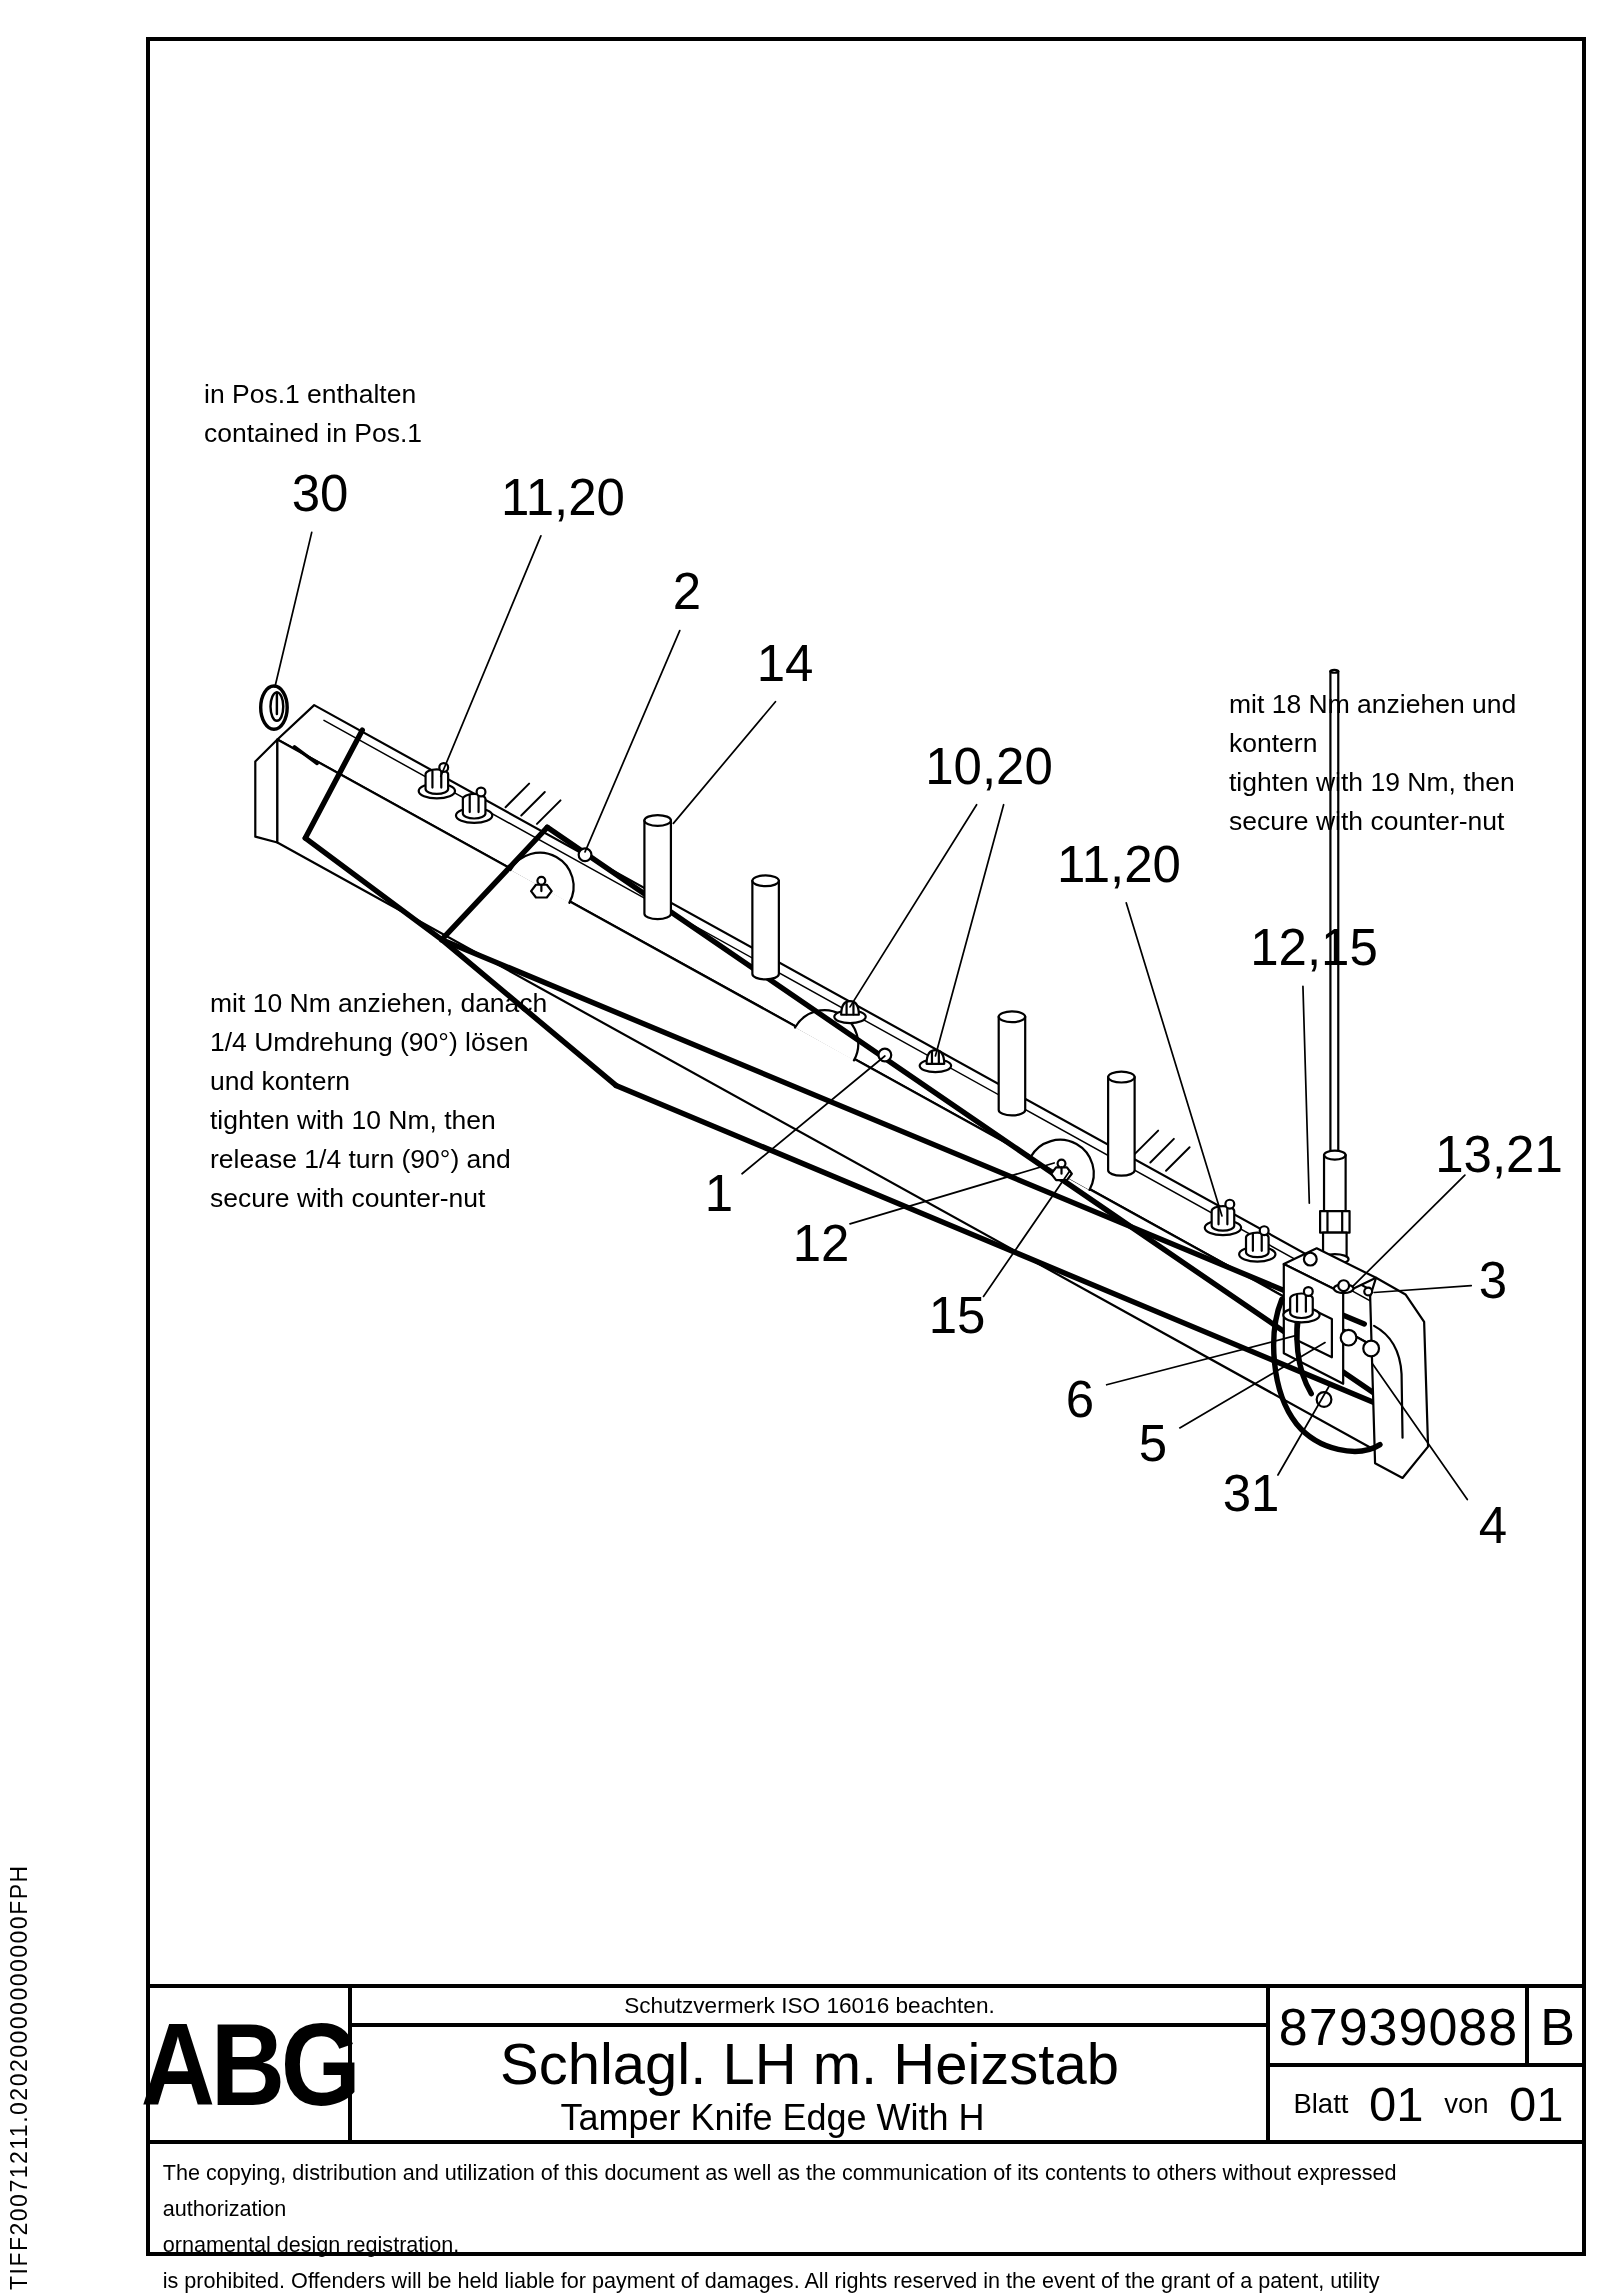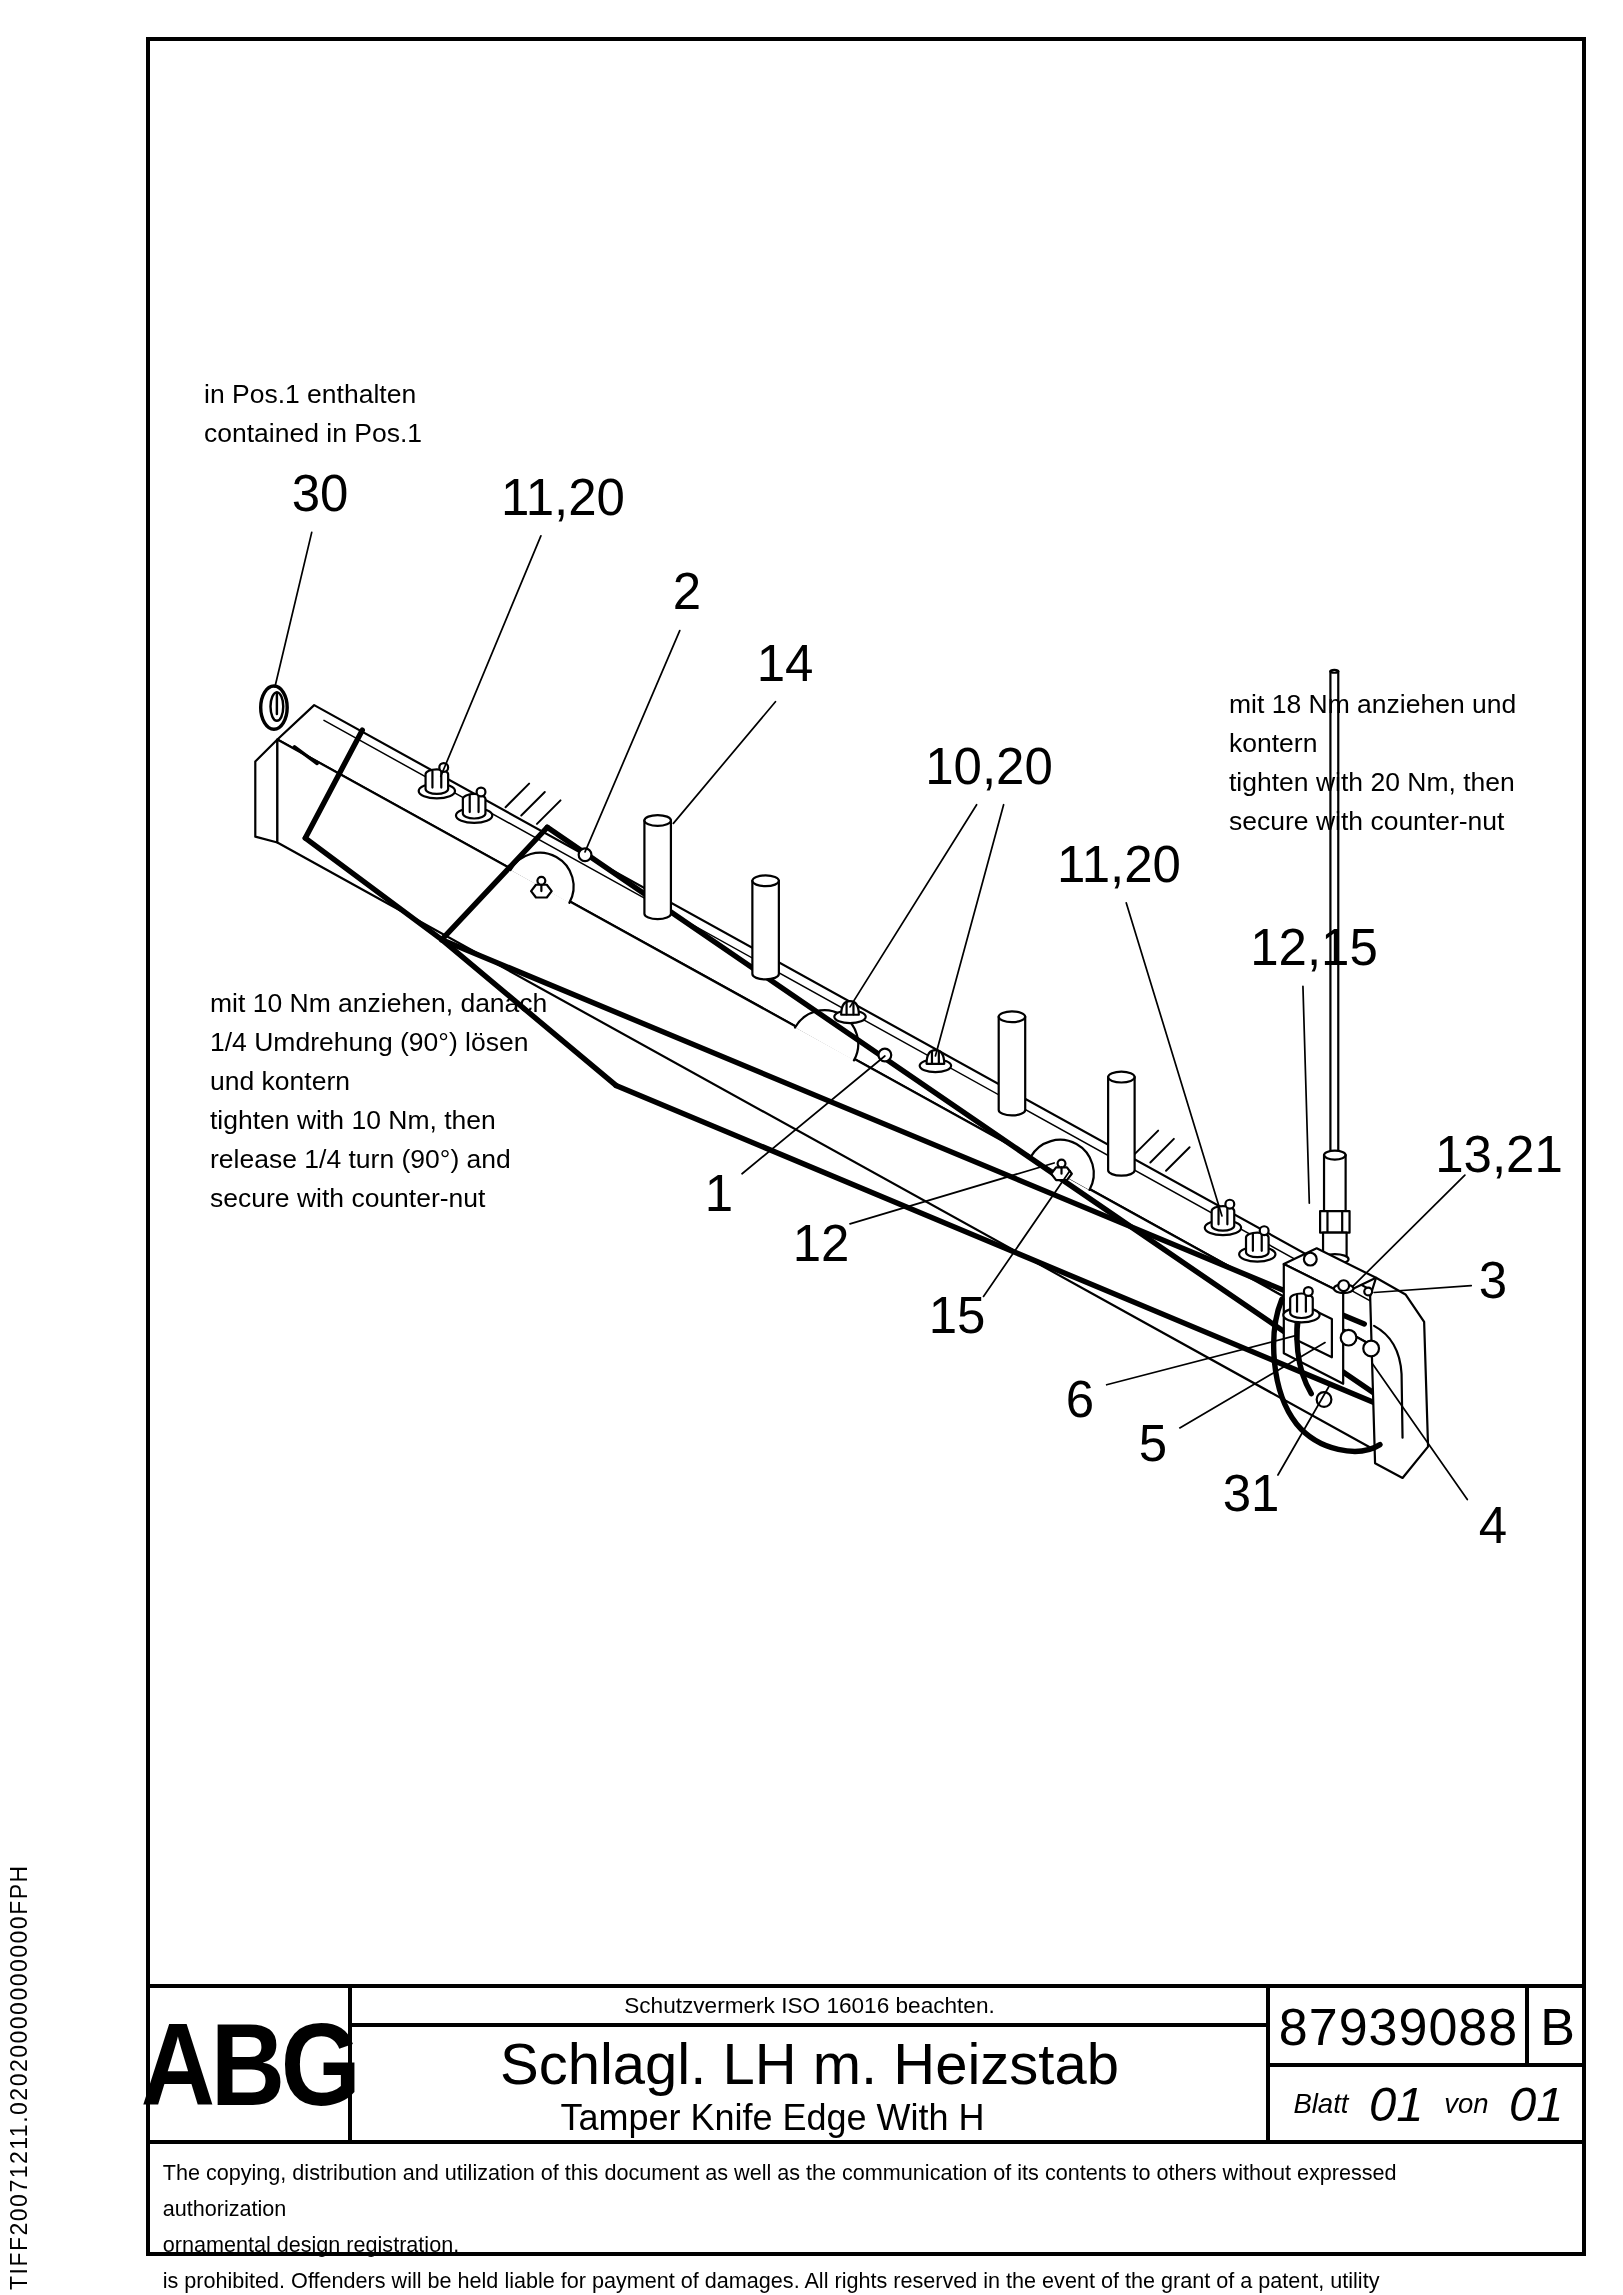--- a/index.html
+++ b/index.html
@@ -36,21 +36,21 @@
   .tb-line { position: absolute; background: #000; }
   .logo {
     font-size: 117px; font-weight: bold; letter-spacing: -4.9px;
     transform: scaleX(0.88); white-space: nowrap;
   }
   .protection { font-size: 22.6px; }
   .title-de { font-size: 58px; }
   .title-en { font-size: 36px; }
   .docnum { font-size: 52px; letter-spacing: 1px; }
   .rev { font-size: 52px; }
-  .sheetrow { gap: 20.6px; font-style: italic; }
+  .sheetrow { gap: 20.6px; }
   .sheet-small { font-size: 27.5px; }
   .sheet-big { font-size: 49px; }
   .copyright {
     position: absolute; left: 146px; top: 2140px; width: 1300px; height: 116px;
     padding: 14.7px 16.7px; font-size: 21.6px; line-height: 36px;
   }
 </style>
 </head>
 <body>
 
@@ -209,21 +209,21 @@
 </svg>
 
 <div class="note" style="left:204px; top:375px;">
   <div>in Pos.1 enthalten</div>
   <div>contained in Pos.1</div>
 </div>
 
 <div class="note" style="left:1229px; top:685px;">
   <div>mit 18 Nm anziehen und</div>
   <div>kontern</div>
-  <div>tighten with 20 Nm, then</div>
+  <div>tighten with 19 Nm, then</div>
   <div>secure with counter-nut</div>
 </div>
 
 <div class="note" style="left:210px; top:984px;">
   <div>mit 10 Nm anziehen, danach</div>
   <div>1/4 Umdrehung (90°) lösen</div>
   <div>und kontern</div>
   <div>tighten with 10 Nm, then</div>
   <div>release 1/4 turn (90°) and</div>
   <div>secure with counter-nut</div>

